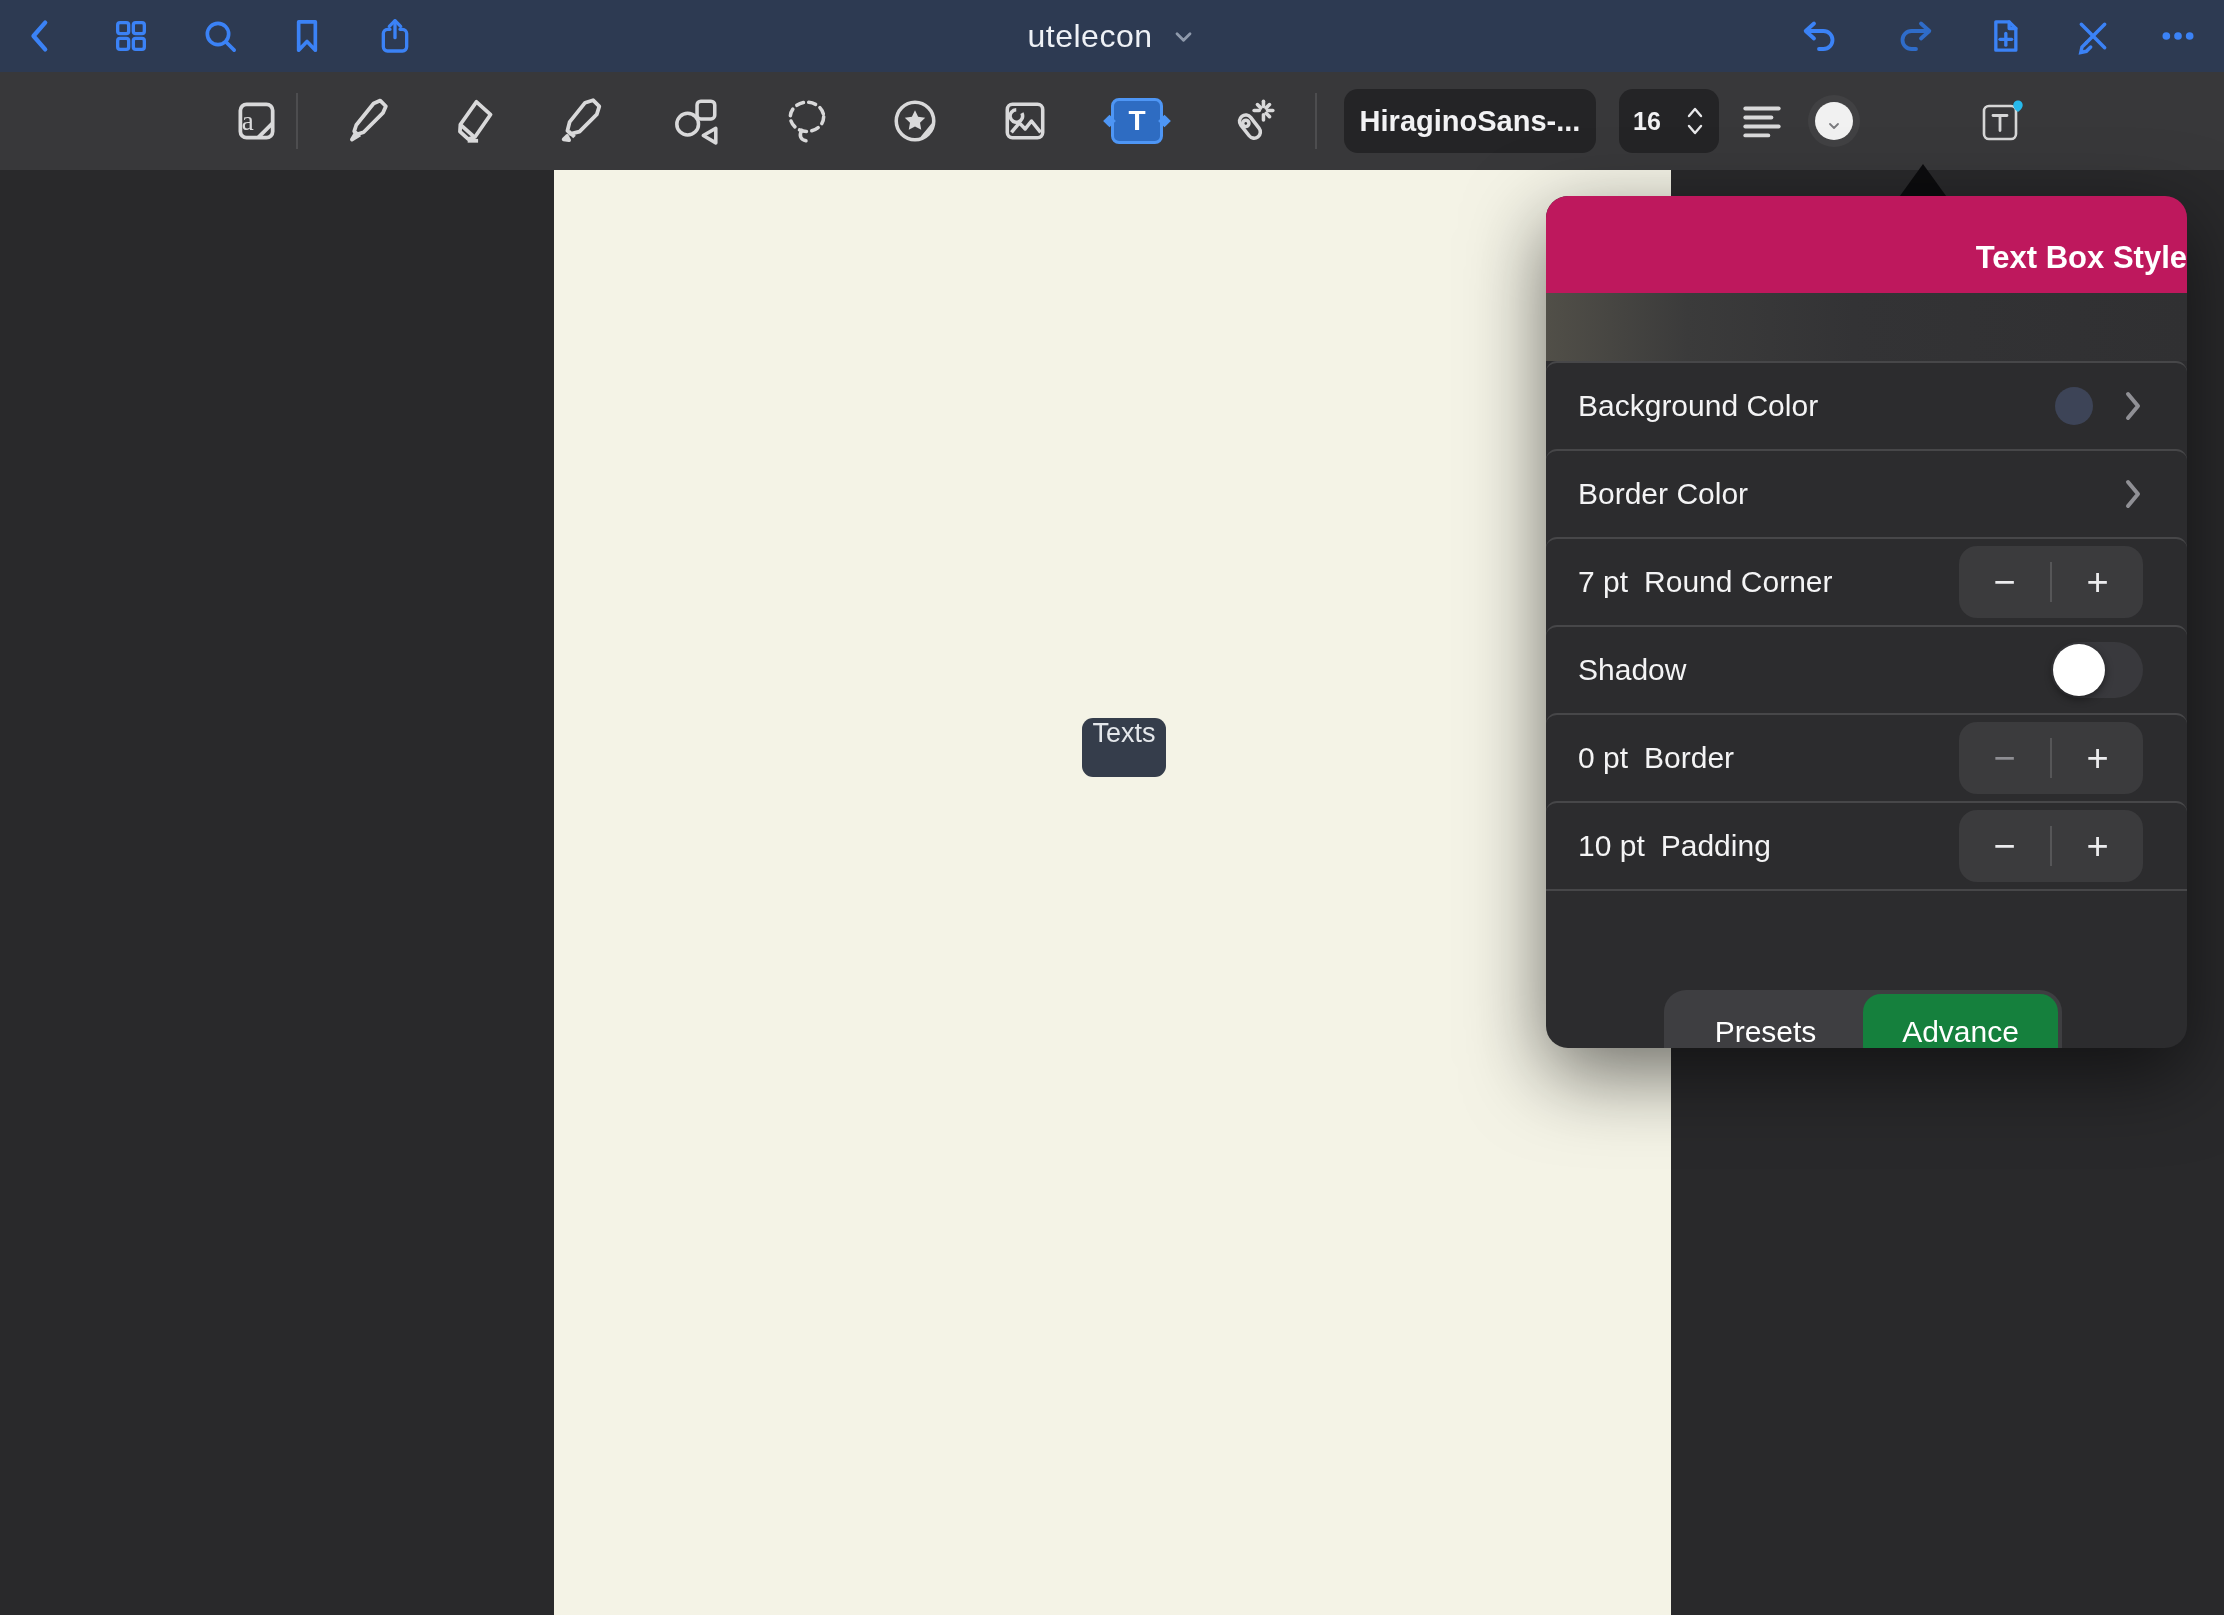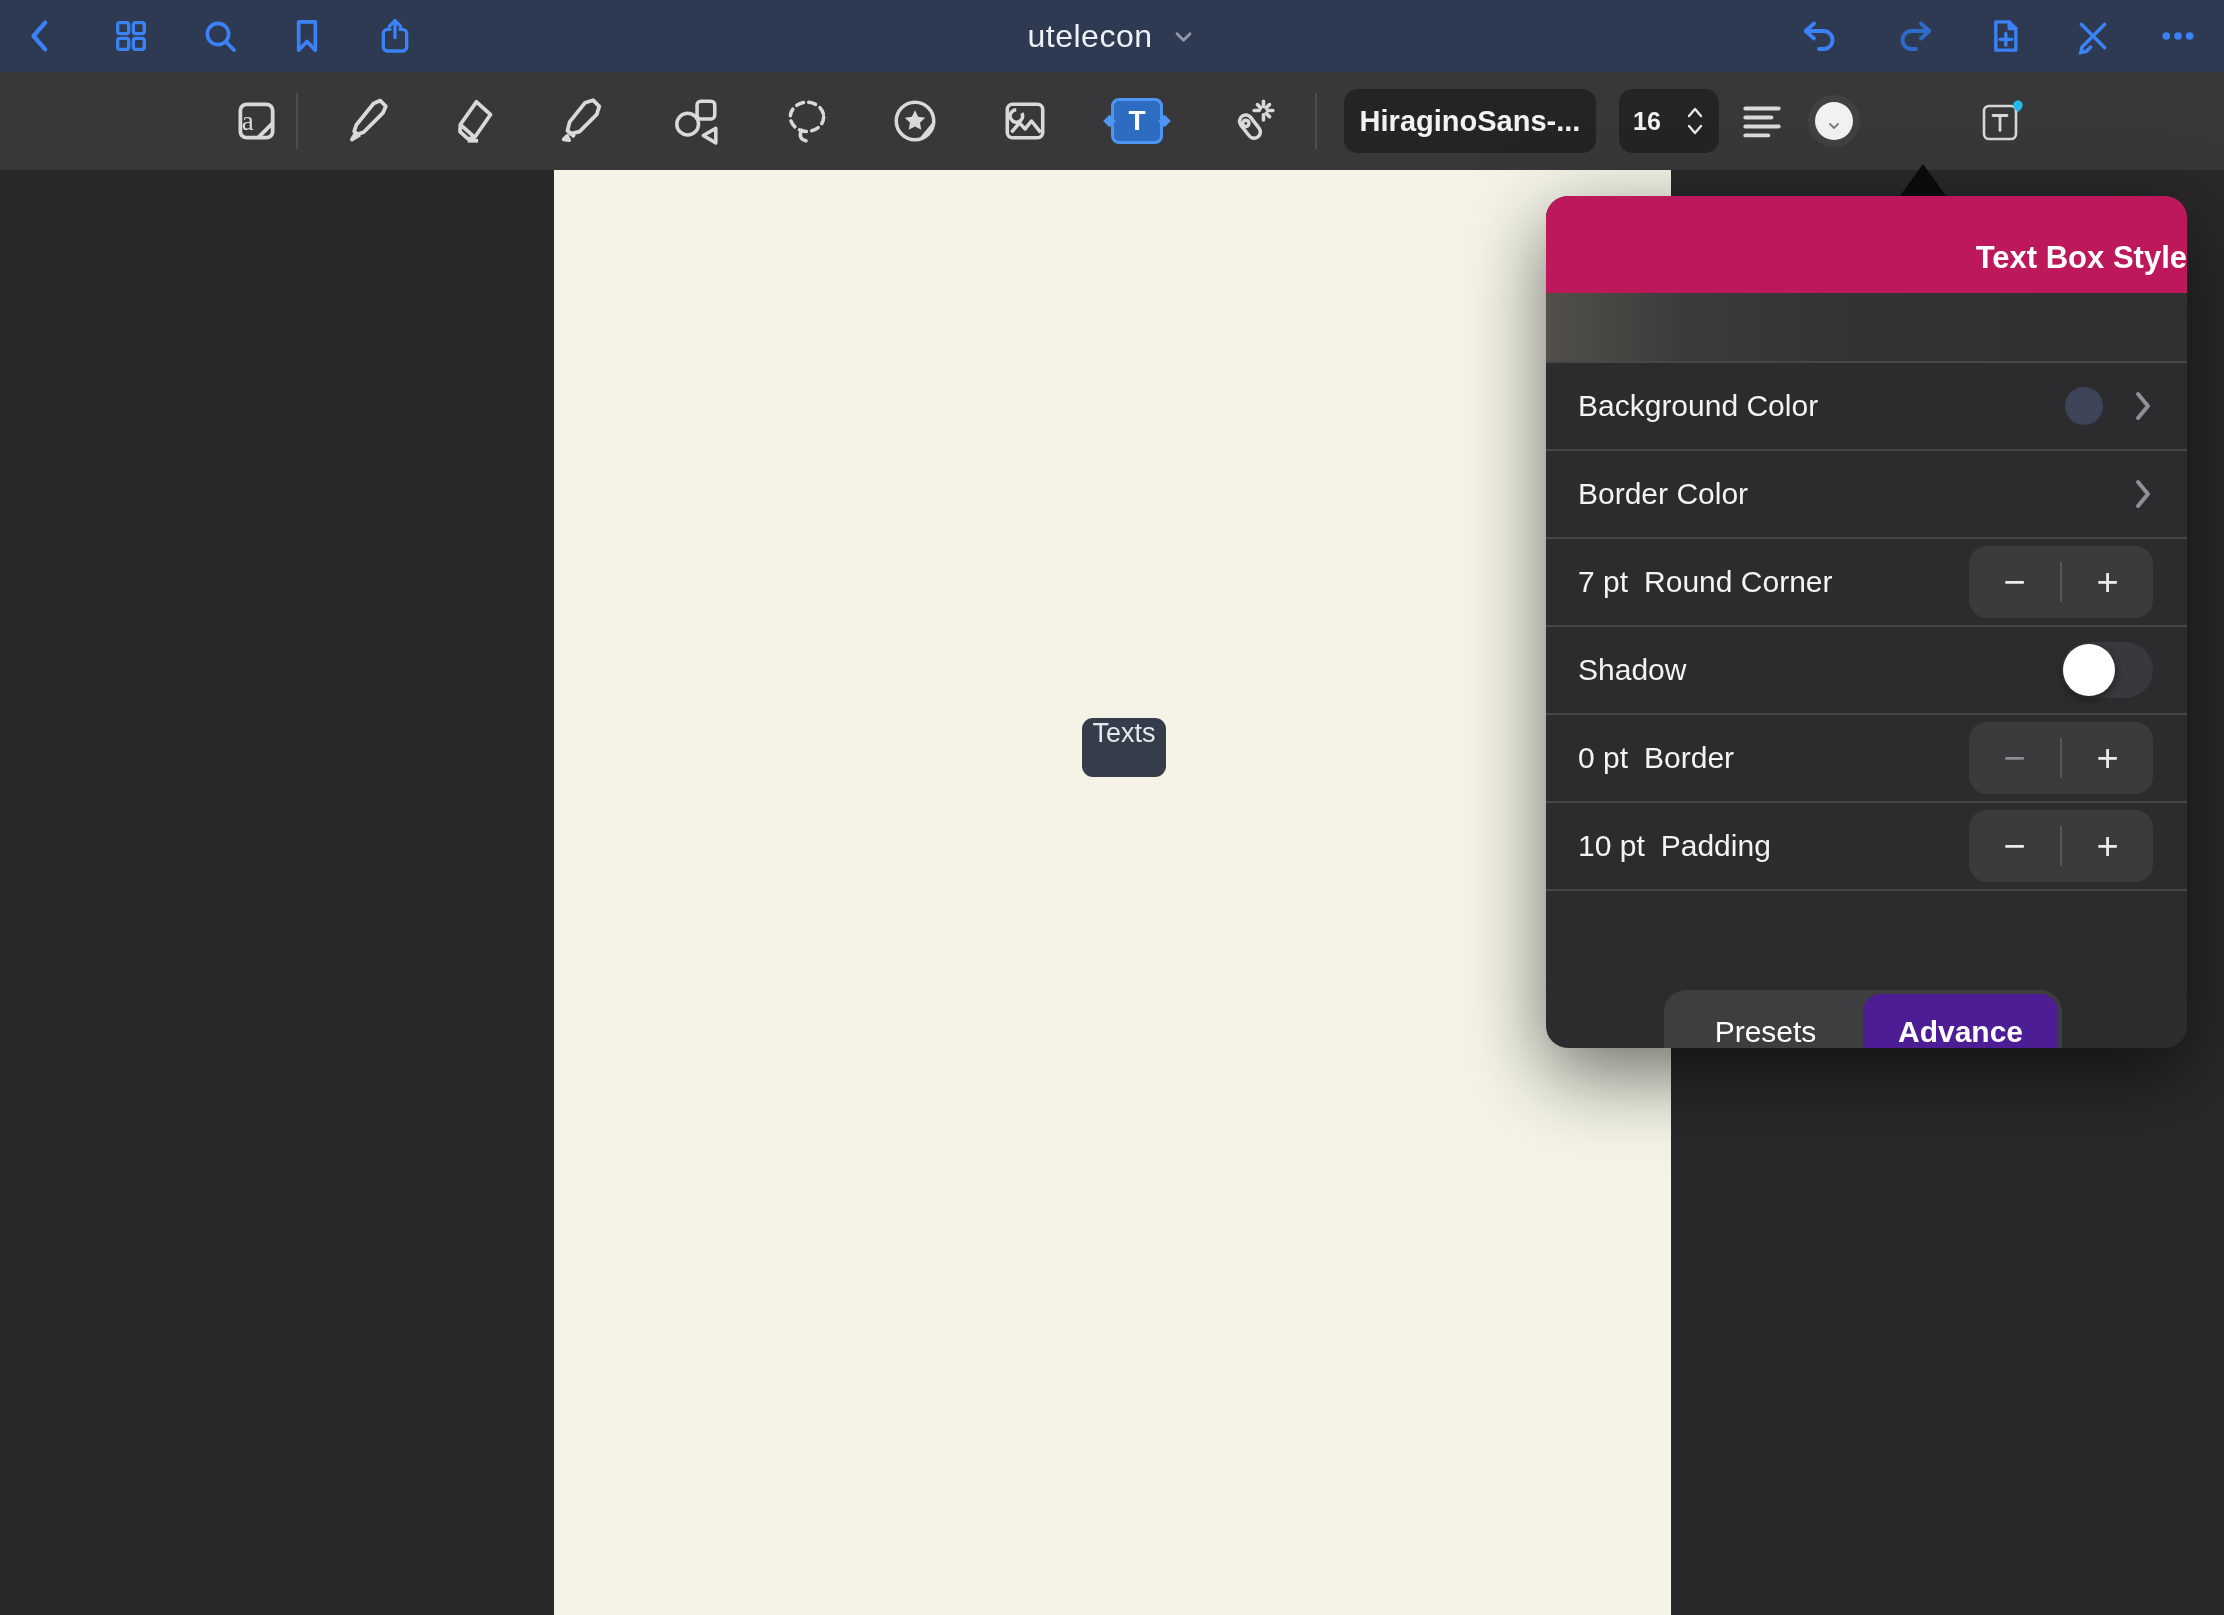--- a/index.html
+++ b/index.html
@@ -38,36 +38,36 @@
   .page{position:absolute;left:554px;top:0;width:1117px;height:1445px;background:#f4f3e6;}
   .textbox{position:absolute;left:528px;top:548px;width:84px;height:59px;background:#353d4b;border-radius:11px;
      display:flex;align-items:flex-start;justify-content:center;color:#e4e7eb;font-size:27px;cursor:pointer;}
   
   .popup-arrow{position:absolute;left:1897px;top:164px;width:0;height:0;border-left:26px solid transparent;border-right:26px solid transparent;border-bottom:36px solid #0c0c0e;}
   .popup{position:absolute;left:1546px;top:196px;width:641px;height:852px;border-radius:22px;background:#2c2c2e;box-shadow:0 26px 80px rgba(0,0,0,.55);overflow:hidden;}
   .popup-header{position:absolute;left:0;top:0;width:100%;height:123px;background:#be185d;display:flex;align-items:center;justify-content:flex-end;}
   .popup-header .ttl{color:#fff;font-size:31px;font-weight:600;}
   .popup-strip{position:absolute;left:0;top:97px;width:100%;height:68px;background:linear-gradient(90deg,#514f48 0%,#3b3b3b 22%,#333335 48%,#303032 100%);}
   .rows{position:absolute;left:0;top:165px;width:100%;}
-  .prow{position:relative;height:88px;display:flex;align-items:center;padding:0 34px 0 32px;box-sizing:border-box;border-top:2px solid rgba(255,255,255,.13);cursor:pointer;}
+  .prow{position:relative;height:88px;display:flex;align-items:center;padding:0 44px 0 32px;box-sizing:border-box;border-top:2px solid rgba(255,255,255,.13);cursor:pointer;border-radius:11px;}
   .rows .cap{height:0;border-top:2px solid rgba(255,255,255,.13);}
   .prow .val{color:#f4f4f5;font-size:30px;margin-right:16px;}
   .prow .lbl{color:#f4f4f5;font-size:30px;}
   .prow .right{margin-left:auto;display:flex;align-items:center;gap:30px;}
   .swatch{width:38px;height:38px;border-radius:50%;background:#3d4457;}
   .chev svg{width:20px;height:34px;color:#909095;display:block;}
   .stepper{width:184px;height:72px;background:#3b3b3d;border-radius:18px;display:flex;align-items:center;}
   .stepper .half{flex:1;display:flex;align-items:center;justify-content:center;color:#ececee;font-size:38px;font-weight:400;cursor:pointer;}
   .stepper .half.dim{color:#8e8e93;}
   .stepper .sdiv{width:2px;height:40px;background:#565658;}
   .toggle{width:92px;height:56px;border-radius:28px;background:#39393d;position:relative;cursor:pointer;}
   .toggle .knob{position:absolute;left:2px;top:2px;width:52px;height:52px;border-radius:50%;background:#fff;box-shadow:0 3px 8px rgba(0,0,0,.45);}
   .segmented{position:absolute;left:118px;top:770px;width:398px;height:84px;background:#3e3e41;border-radius:22px;display:flex;padding:4px;box-sizing:border-box;margin-top:24px;}
   .seg{flex:1;display:flex;align-items:center;justify-content:center;color:#fff;font-size:30px;border-radius:18px;cursor:pointer;}
-  .seg.active{background:#4c1d95;font-weight:bold;}
+  .seg.active{background:#15803d;}
 </style>
 </head>
 <body>
 
 <div id="screen">
 
   <div class="navbar">
     <div class="nav-icon" style="left:18px">
       <svg viewBox="0 0 24 24" fill="none" stroke="currentColor" stroke-width="2.6" stroke-linecap="round" stroke-linejoin="round">
           <polyline points="14.5,4 7.5,12 14.5,20"></polyline>

